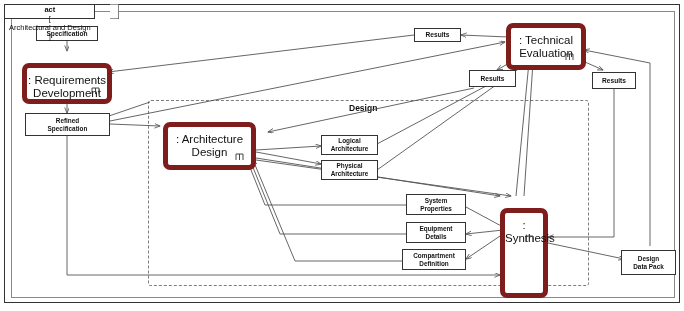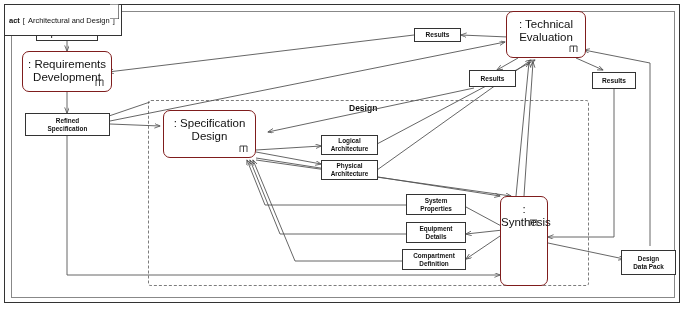--- a/index.html
+++ b/index.html
@@ -4,35 +4,35 @@
 <style>
   html,body{margin:0;padding:0;background:#ffffff;}
   body{font-family:"Liberation Sans",sans-serif;}
   #stage{position:relative;width:684px;height:311px;overflow:hidden;background:#ffffff;}
 
   
   .frame{position:absolute;left:4px;top:4px;width:676px;height:299px;border:1.5px solid #333;box-sizing:border-box;background:#fff;}
   .frame-inner{position:absolute;left:6px;top:6px;width:664px;height:287px;border:1px solid #888;box-sizing:border-box;}
 
   
-  .frame-tab{position:absolute;left:4px;top:4px;height:32px;box-sizing:border-box;
+  .frame-tab{position:absolute;left:4px;top:4px;height:15px;box-sizing:border-box;
              border:1.5px solid #333;background:#fff;display:flex;align-items:center;
-             padding:0 3px 0 4px;font-size:7.5px;color:#111;white-space:nowrap;z-index:6;}
+             padding:0 3px 0 4px;font-size:7.5px;color:#111;white-space:nowrap;z-index:6;flex-direction:column;}
   .frame-tab .kw{font-weight:bold;font-size:7.5px;}
   .frame-tab .sep{margin:0 3px;}
   .frame-tab .nm{font-size:7.5px;}
   .tab-notch{position:absolute;left:110px;top:4px;width:9px;height:15px;z-index:7;}
 
   
   .partition{position:absolute;border:1.4px dashed #7c7c7c;border-radius:3px;box-sizing:border-box;background:transparent;}
   .partition-label{position:absolute;font-size:8.5px;font-weight:bold;color:#111;}
 
   
-  .action{position:absolute;border:1px solid #7f1d1d;border-radius:7px;background:#fff;box-sizing:border-box;
-          display:flex;align-items:flex-start;justify-content:center;z-index:3;}
+  .action{position:absolute;border:5px solid #7f1d1d;border-radius:7px;background:#fff;box-sizing:border-box;
+          display:flex;align-items:flex-start;justify-content:center;z-index:3;margin-top:12px;}
   .action .atext{width:100%;text-align:center;color:#111;line-height:1.12;}
   .action.big .atext{font-size:11.5px;padding-top:6px;}
   .rake{position:absolute;right:7px;bottom:4px;width:9px;height:8px;}
 
   
   .onode{position:absolute;border:1px solid #333;background:#fff;box-sizing:border-box;
          display:flex;align-items:center;justify-content:center;z-index:4;}
   .onode .otext{width:100%;text-align:center;font-size:6.4px;font-weight:bold;color:#111;line-height:1.18;}
   .onode.one .otext{font-size:6.6px;}
 
@@ -174,21 +174,21 @@
 
   <div class="action big" style="left:22px;top:51px;width:90px;height:41px;justify-content:flex-end;">
     <div class="atext" style="white-space:pre-line;">: Requirements
 Development</div>
     <svg class="rake" viewBox="0 0 9 8">
       <path d="M1,1 L1,7 M4.5,1 L4.5,7 M8,1 L8,7 M1,1 L8,1" stroke="#333" stroke-width="0.9" fill="none"></path>
     </svg>
   </div>
 
   <div class="action big" style="left:163px;top:110px;width:93px;height:48px;">
-    <div class="atext" style="white-space:pre-line;">: Specification
+    <div class="atext" style="white-space:pre-line;">: Architecture
 Design</div>
     <svg class="rake" viewBox="0 0 9 8">
       <path d="M1,1 L1,7 M4.5,1 L4.5,7 M8,1 L8,7 M1,1 L8,1" stroke="#333" stroke-width="0.9" fill="none"></path>
     </svg>
   </div>
 
   <div class="action big" style="left:506px;top:11px;width:80px;height:47px;">
     <div class="atext" style="white-space:pre-line;">: Technical
 Evaluation</div>
     <svg class="rake" viewBox="0 0 9 8">

